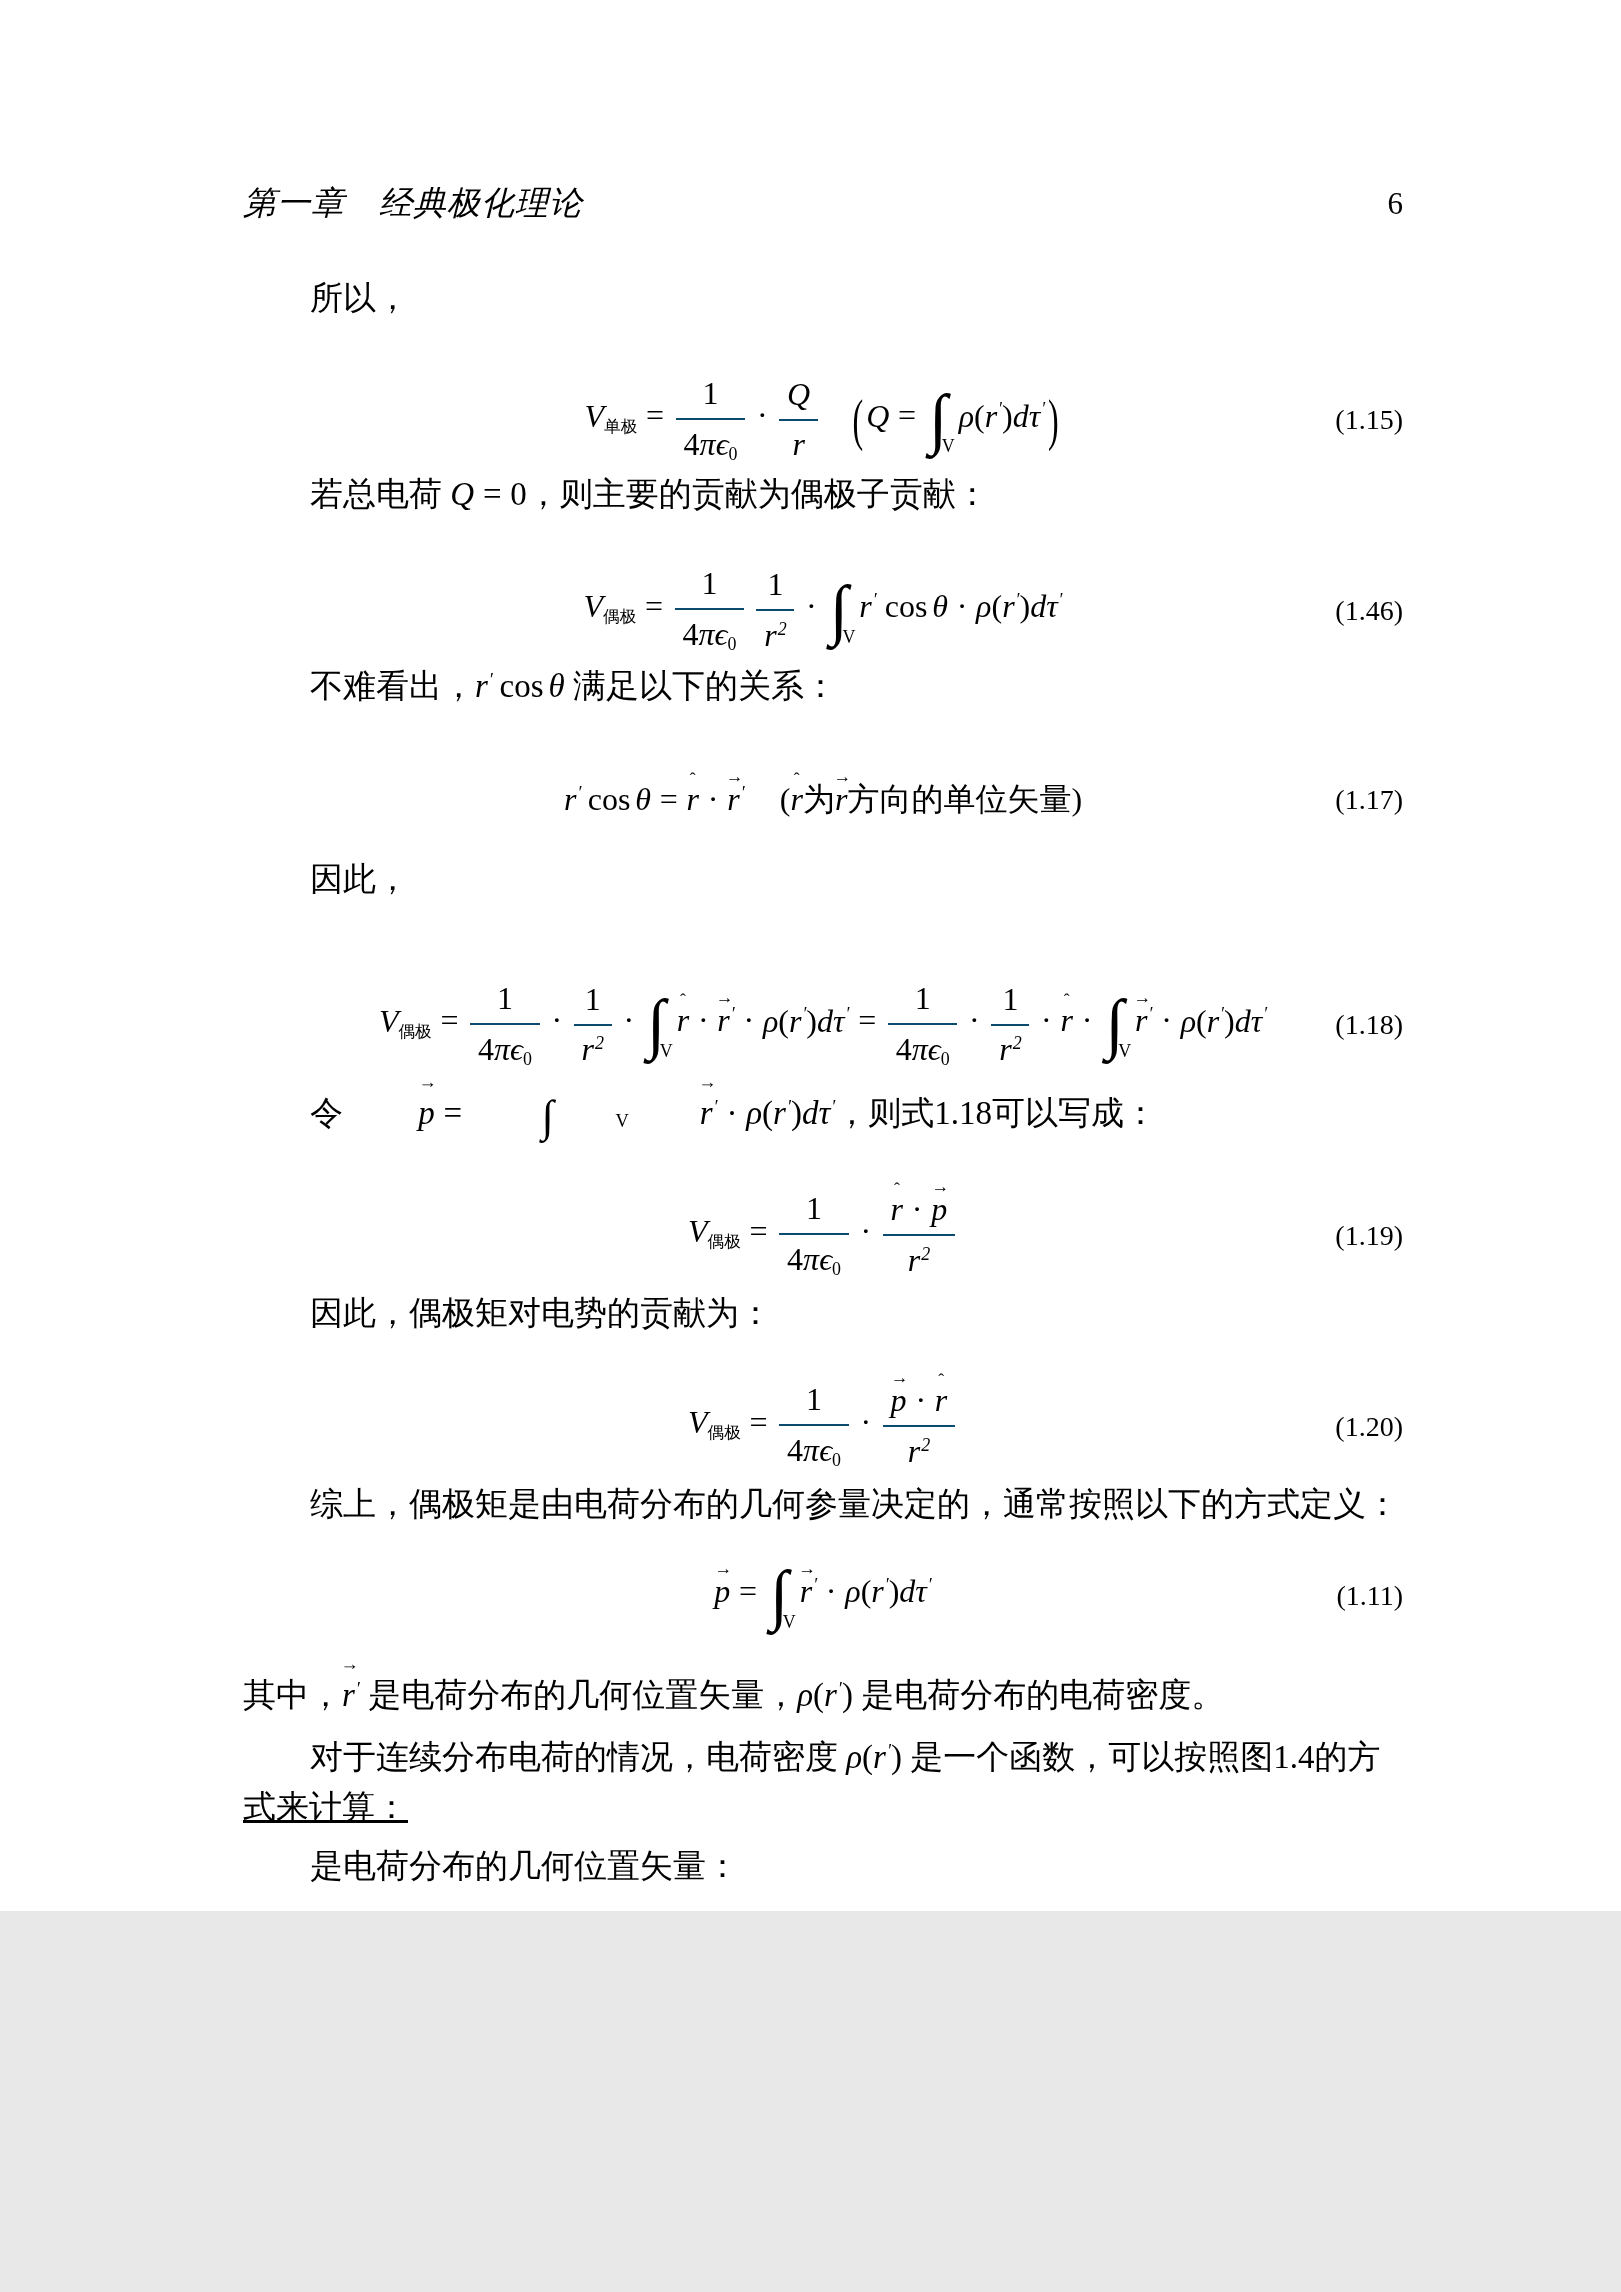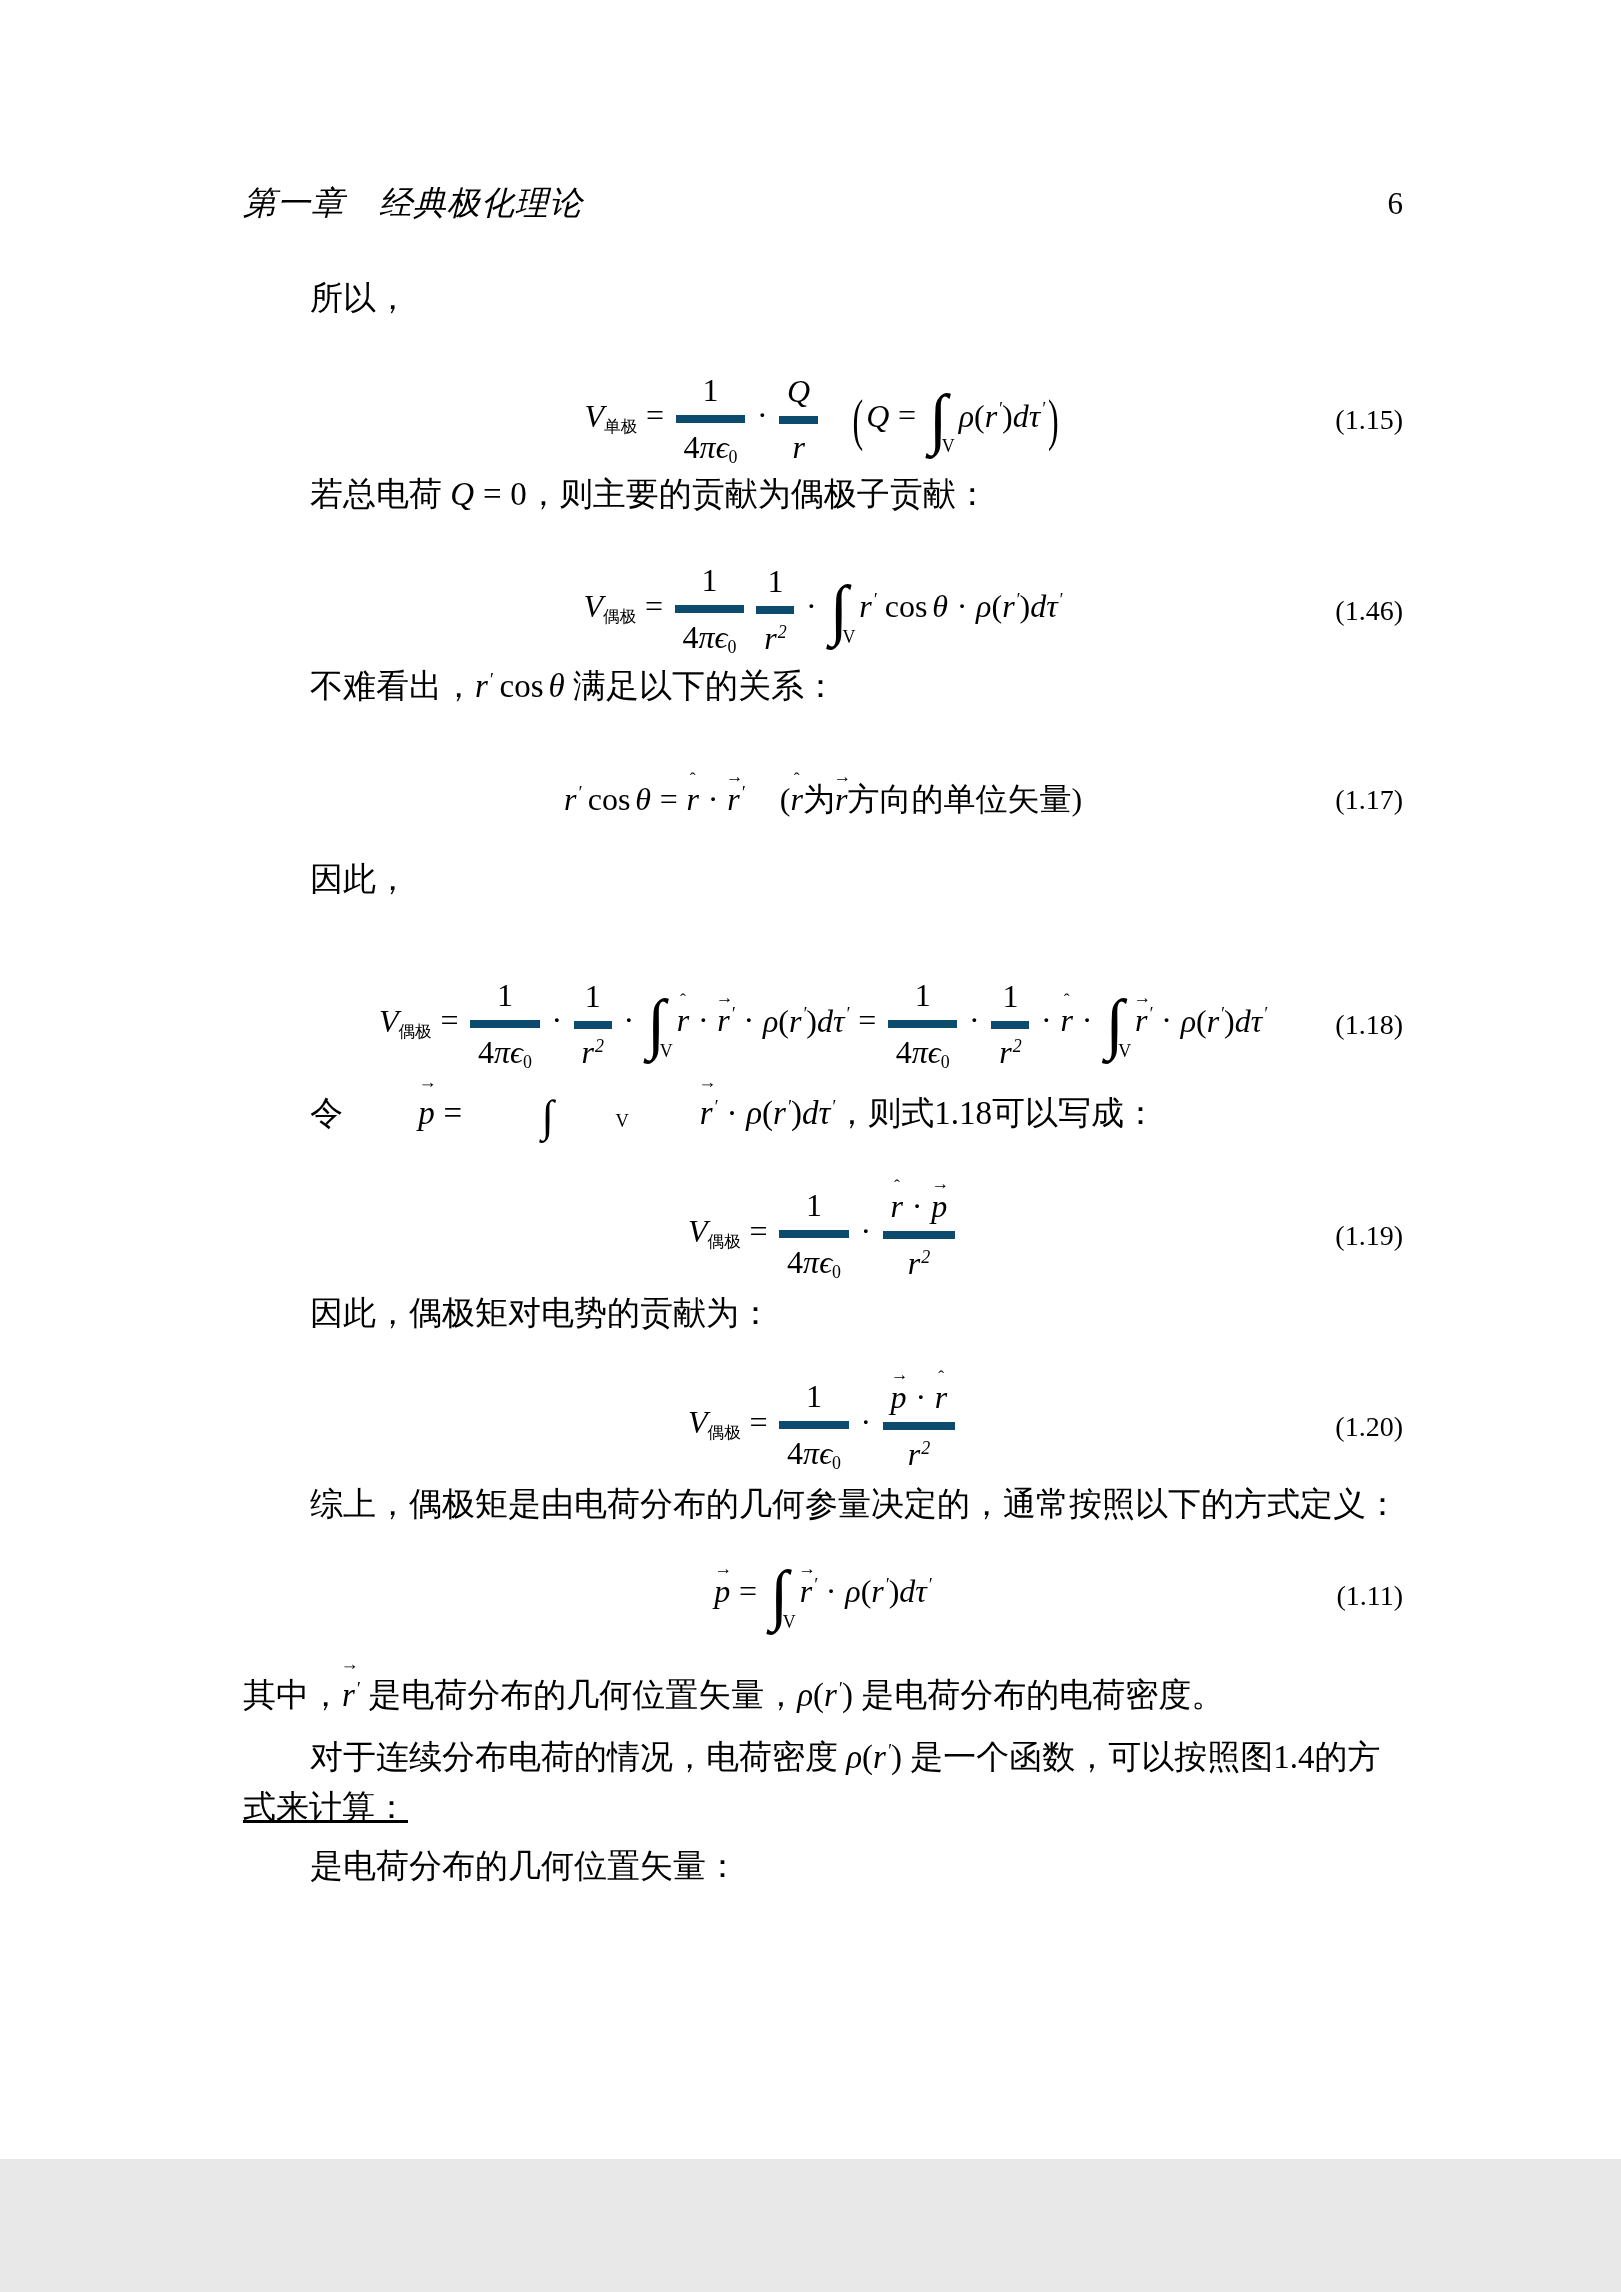--- a/index.html
+++ b/index.html
@@ -1,19 +1,19 @@
 <!DOCTYPE html>
 <html lang="zh"><head>
 <meta charset="utf-8">
 <title>Page</title>
 <style>
   html,body{margin:0;padding:0;background:#e8e8e8;}
   .page{
     position:relative;
-    width:1621px;height:2159px;
+    width:1621px;height:1911px;
     margin:0 auto;
     background:#ffffff;
     color:#000000;
     font-family:"Liberation Serif","DejaVu Serif",serif;
     overflow:hidden;
   }
   
   .page-header{
     position:absolute;top:184px;left:243px;width:1160px;
     display:flex;justify-content:space-between;align-items:baseline;
@@ -40,21 +40,21 @@
   .mn{font-style:normal;}
   .mo{margin:0 8.8px;}
   .mcn{font-style:normal;}
   .msup{font-size:0.56em;vertical-align:0.62em;margin-left:1px;font-style:italic;}
   .msub{font-size:0.56em;vertical-align:-0.3em;font-style:normal;}
   .msubcn{font-size:0.52em;vertical-align:-0.35em;}
   .msp{display:inline-block;}
   .mbig{display:inline-block;vertical-align:middle;transform:scaleY(1.8);margin:0 2.9px;font-weight:300;}
   .mfrac{display:inline-block;vertical-align:middle;text-align:center;margin:0 2.9px;}
   .fn{display:block;padding:0 7.8px 4.9px;}
-  .fd{display:block;border-top:8px solid #0c4a6e;padding:3.9px 7.8px 0;}
+  .fd{display:block;border-top:2px solid #0c4a6e;padding:3.9px 7.8px 0;}
   .mint{display:inline-flex;vertical-align:middle;align-items:center;margin:0 3.9px;}
   .ig{font-size:2.1em;line-height:0.85;font-weight:300;}
   .is{font-size:0.56em;align-self:flex-end;margin-left:-0.3em;margin-bottom:-0.55em;font-style:normal;}
   .para .ig{font-size:1.35em;}
   .macc{position:relative;display:inline-block;}
   .ab{font-style:italic;}
   .am{position:absolute;left:50%;transform:translateX(-50%);top:-0.52em;font-size:0.55em;font-style:normal;line-height:1;}
   .am.vec{top:-0.62em;margin-left:0.06em;}
   
   [data-name="para-suoyi"]{top:269px;}

